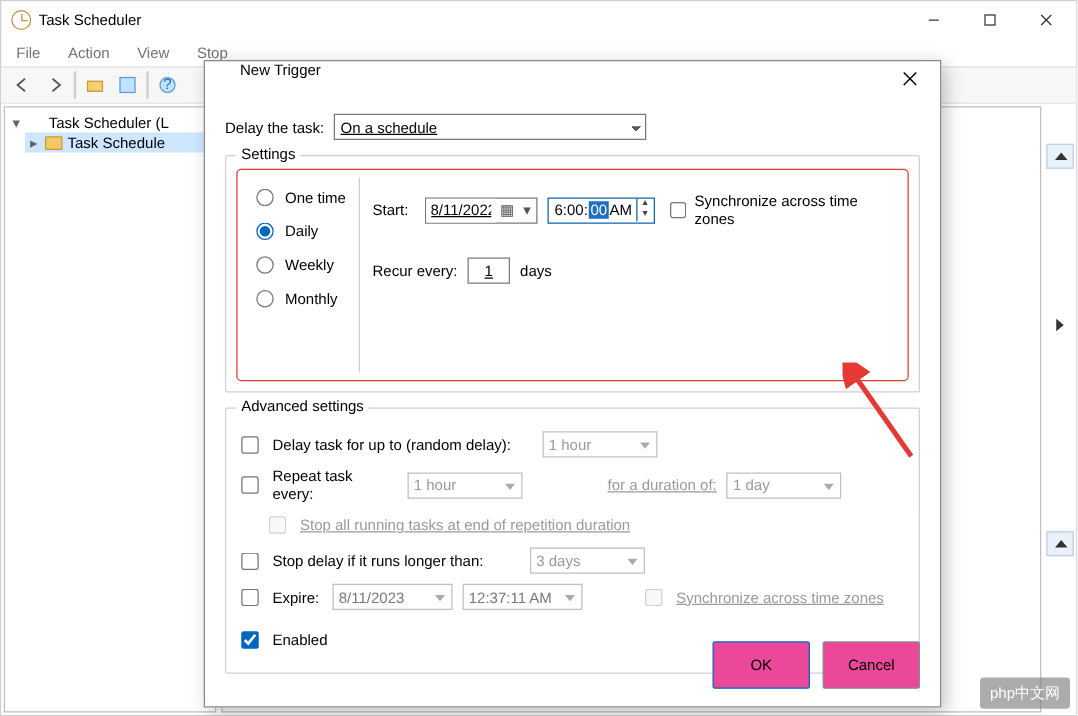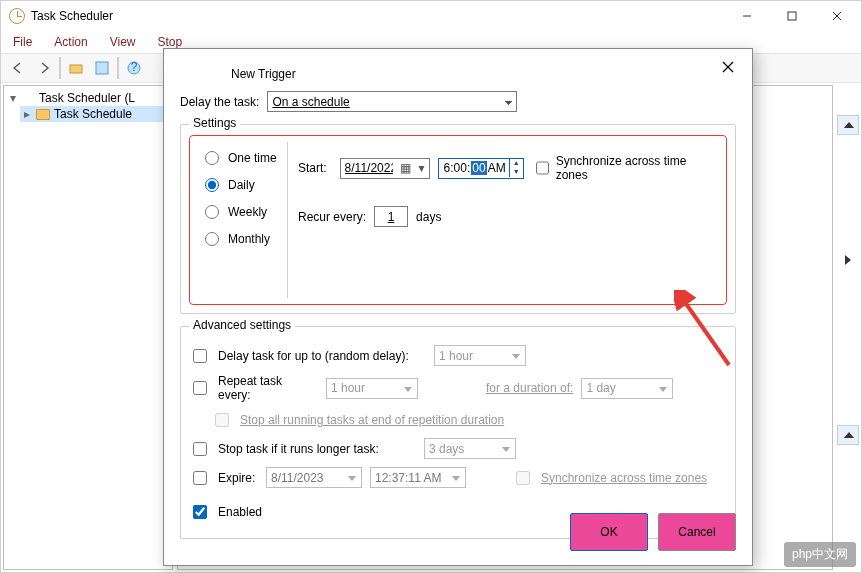--- a/index.html
+++ b/index.html
@@ -10,21 +10,21 @@
   .main-window { position: absolute; inset: 0; border: 1px solid #d0d0d0; background: #fff; }
   .titlebar { height: 30px; display: flex; align-items: center; padding: 0 2px 0 8px; }
   .titlebar .app-icon { width: 16px; height: 16px; border: 1.5px solid #c09040; border-radius: 50%; position: relative; margin-right: 6px; }
   .titlebar .app-icon::before { content:""; position:absolute; left:50%; top:50%; width:5px; height:1px; background:#c09040; transform-origin:left; }
   .titlebar .app-icon::after  { content:""; position:absolute; left:50%; top:50%; width:1px; height:5px; background:#c09040; transform:translateY(-100%); }
   .titlebar .title { flex: 0 0 auto; }
   .titlebar .spacer { flex: 1; }
   .win-btn { width: 45px; height: 28px; display:flex; align-items:center; justify-content:center; color:#555; }
   .win-btn svg { width: 10px; height: 10px; }
 
-  .menubar { height: 22px; display:flex; align-items:center; gap: 14px; padding: 0 8px; color:#7f1d1d; }
+  .menubar { height: 22px; display:flex; align-items:center; gap: 14px; padding: 0 8px; color:#737373; }
   .menubar span { padding: 2px 4px; }
 
   .toolbar { height: 30px; border-top:1px solid #e4e4e4; border-bottom:1px solid #e4e4e4; background:#f7f7f7;
              display:flex; align-items:center; gap:4px; padding:0 6px; position:relative; }
   .tool { width:22px; height:22px; display:flex; align-items:center; justify-content:center; border:1px solid transparent; }
   .tool svg { width:14px; height:14px; }
   .tool.sep { width:1px; height:22px; background:#d0d0d0; padding:0; }
 
   .body-row { position:absolute; top:84px; bottom:2px; left:2px; right:2px; display:flex; }
   .tree-pane { width: 170px; border:1px solid #bfbfbf; background:#fff; padding:4px 2px; }
@@ -35,21 +35,21 @@
 
   .mid-pane { flex:1; border:1px solid #bfbfbf; margin-left:4px; position:relative; background:#fff; }
   .right-pane { width:22px; margin-left:4px; display:flex; flex-direction:column; gap:120px; padding-top:30px; align-items:center; }
   .right-pane .hdr { background:#eaf1fb; border:1px solid #bcd0ea; width:100%; height:20px; display:flex; align-items:center; justify-content:flex-end; padding-right:4px; }
   .right-pane .tri-up { width:0;height:0;border-left:5px solid transparent;border-right:5px solid transparent;border-bottom:6px solid #333; }
   .right-pane .tri-r  { width:0;height:0;border-top:5px solid transparent;border-bottom:5px solid transparent;border-left:6px solid #333; }
 
   
   .dialog { position:absolute; left:163px; top:48px; width:590px; height:518px; background:#fff;
             border:1px solid #888; box-shadow: 4px 4px 14px rgba(0,0,0,.25); }
-  .dialog .dlg-title { height:32px; display:flex; align-items:flex-end; padding:0 10px;gap:39px; }
+  .dialog .dlg-title { height:32px; display:flex; align-items:flex-start; padding:0 10px; }
   .dialog .dlg-title .title { margin-left:4px; }
   .dialog .dlg-title .spacer { flex:1; }
   .dialog .close { width:28px; height:28px; display:flex; align-items:center; justify-content:center; }
 
   .dlg-body { padding: 4px 16px 0 16px; }
   .row { display:flex; align-items:center; gap:8px; margin:6px 0; }
   .lbl { display:inline-block; }
   select, input[type=text] { border:1px solid #7a7a7a; height:21px; padding:1px 4px; background:#fff;text-decoration:underline; }
   select { appearance:none; padding-right:18px; background-image:linear-gradient(45deg,transparent 50%,#555 50%),linear-gradient(-45deg,transparent 50%,#555 50%); background-position:right 7px top 9px,right 3px top 9px; background-size:4px 4px; background-repeat:no-repeat; }
   input[type=checkbox] { width:14px; height:14px; accent-color:#0067c0; }
@@ -283,21 +283,21 @@
         <div class="combo-dis" style="width:92px">1 day</div>
       </div>
 
       <div class="row" style="padding-left:22px">
         <input type="checkbox" disabled="" style="">
         <span class="text-dis">Stop all running tasks at end of repetition duration</span>
       </div>
 
       <div class="row">
         <input type="checkbox" style="">
-        <span style="width:198px">Stop task if it runs longer task:</span>
+        <span style="width:198px">Stop delay if it runs longer than:</span>
         <div class="combo-dis" style="width:92px">3 days</div>
       </div>
 
       <div class="row">
         <input type="checkbox" style="">
         <span style="width:40px">Expire:</span>
         <div class="combo-dis" style="width:96px;color:#777">8/11/2023</div>
         <div class="combo-dis" style="width:96px;color:#777">12:37:11 AM</div>
         <span style="width:30px"></span>
         <input type="checkbox" disabled="" style="">

